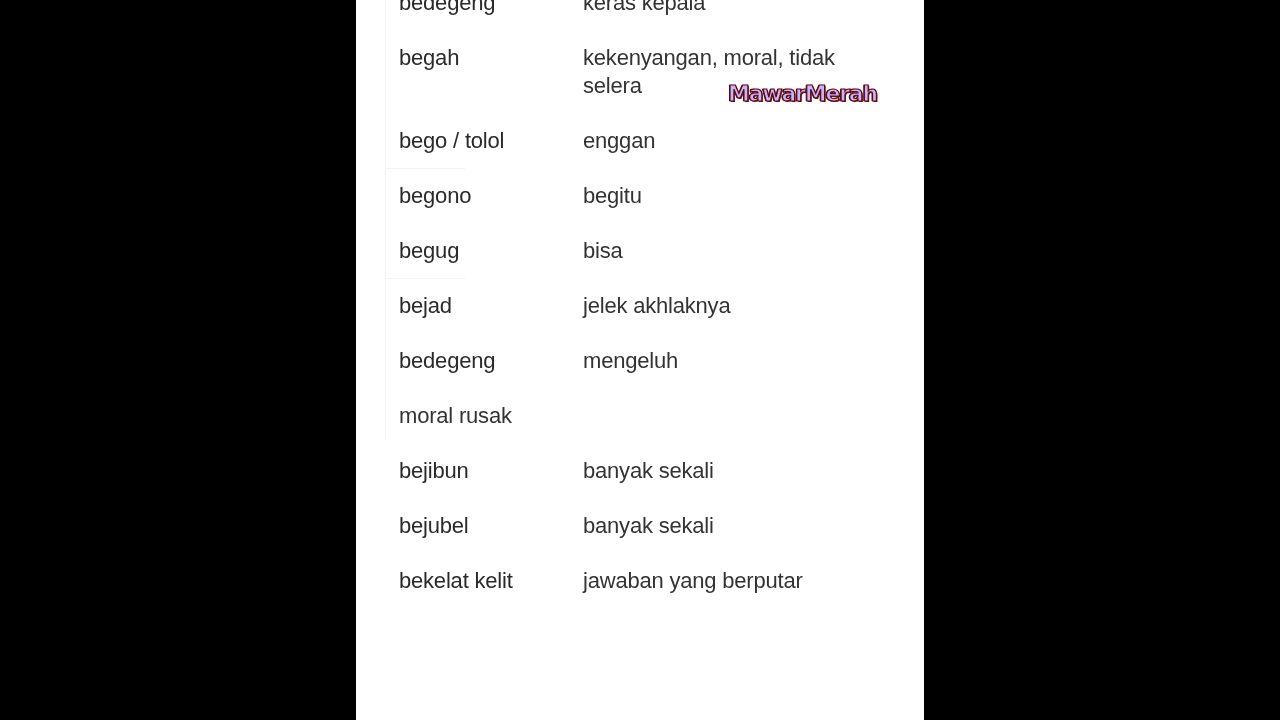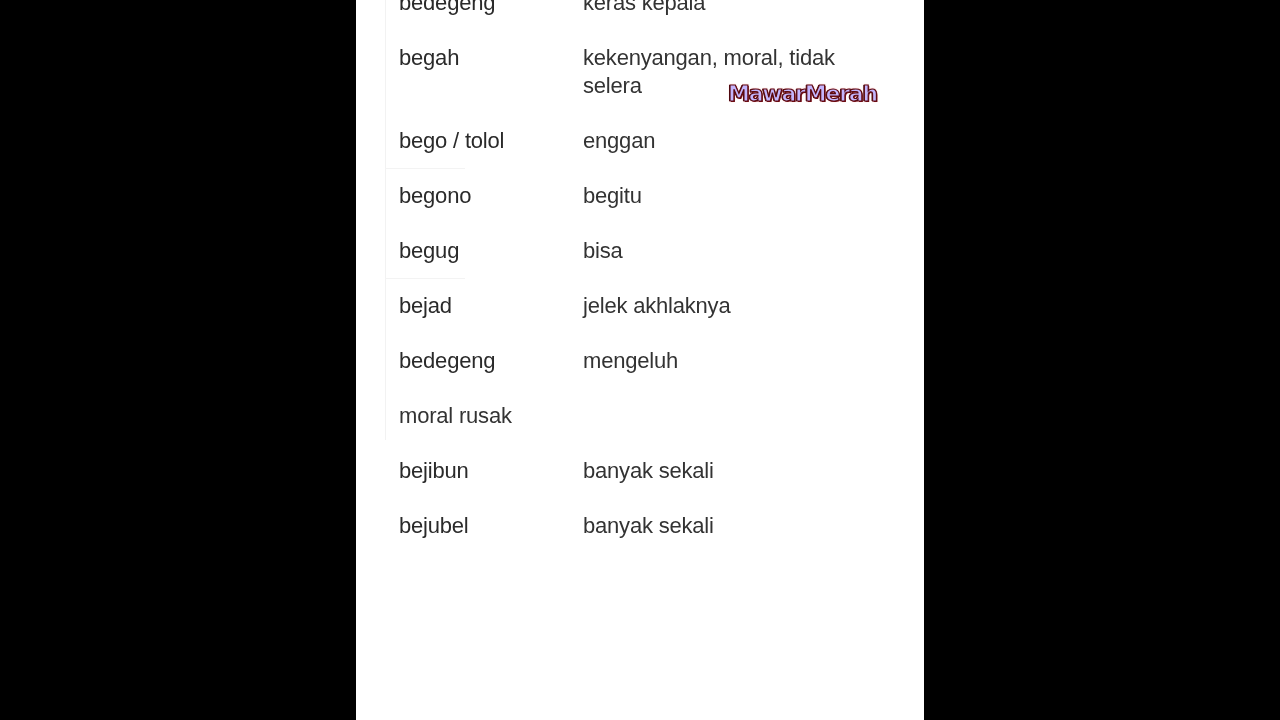--- a/index.html
+++ b/index.html
@@ -134,17 +134,21 @@
         <div class="def">moral rusak</div>
       </div>
       <div class="row">
         <div class="term">bejibun</div>
         <div class="def">banyak sekali</div>
       </div>
       <div class="row">
         <div class="term">bejubel</div>
         <div class="def">banyak sekali</div>
       </div>
+      <div class="row">
+        <div class="term">bekelat kelit</div>
+        <div class="def">jawaban yang berputar</div>
+      </div>
     </div>
   </div>
 
   <div class="watermark">MawarMerah</div>
 </div>
 
 </body></html>

